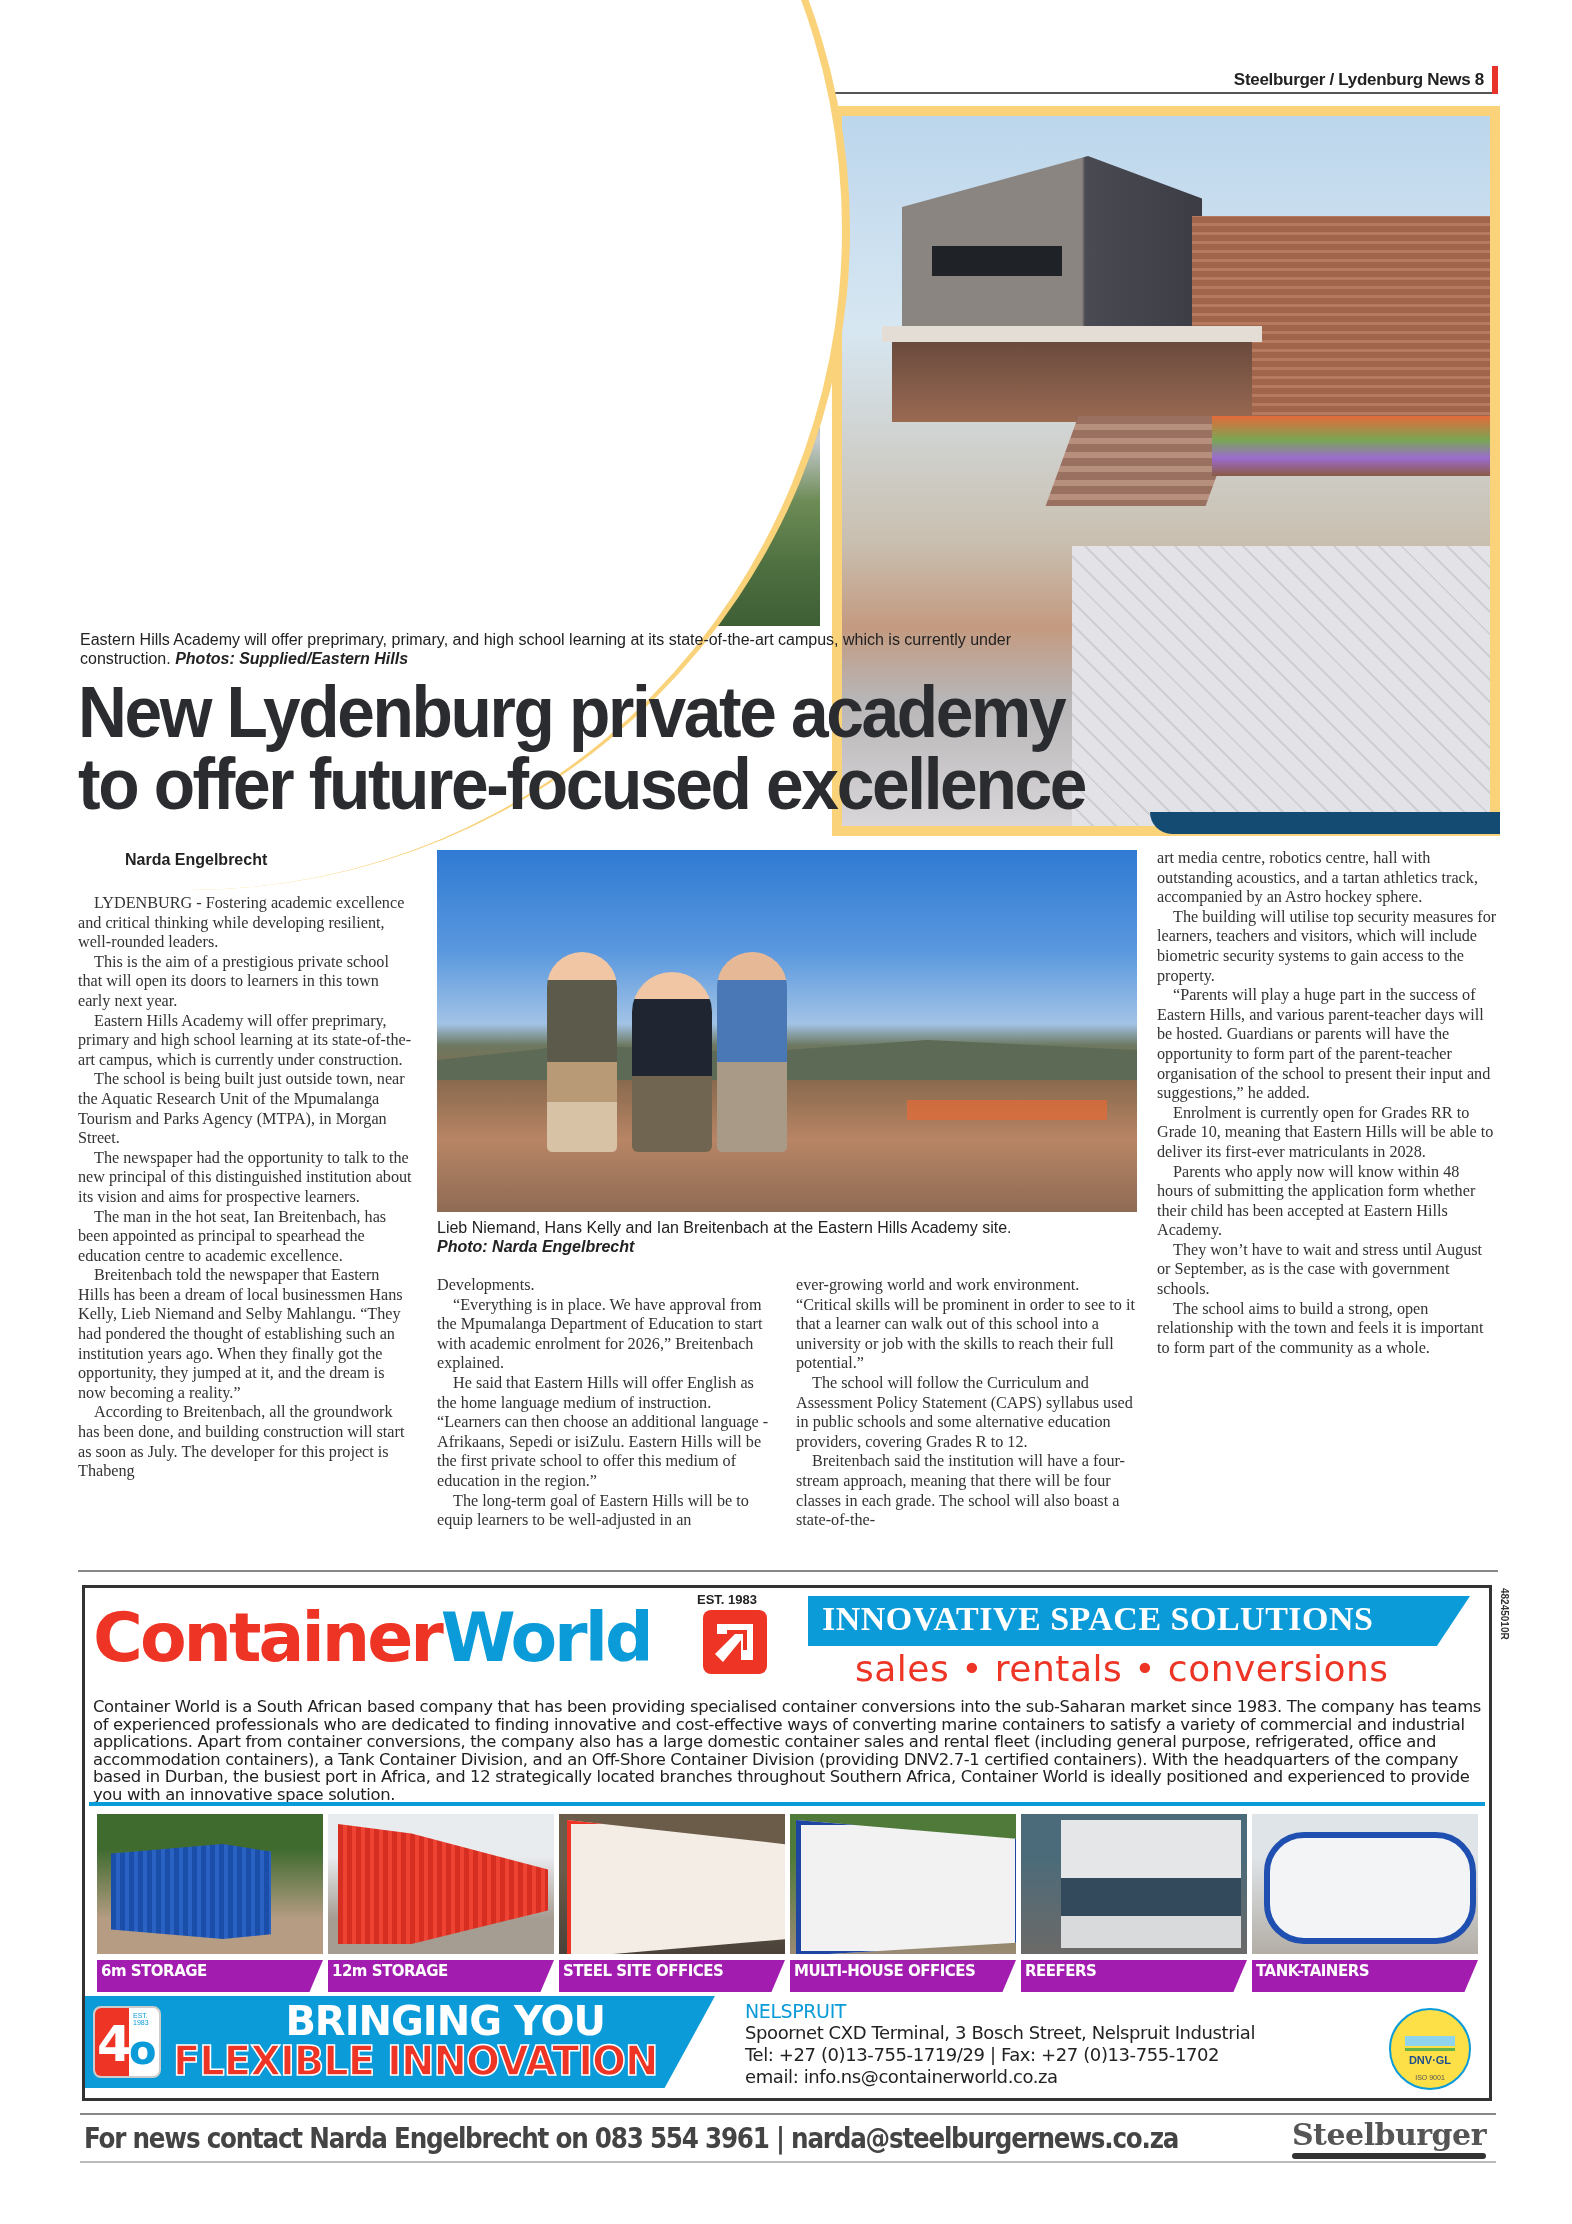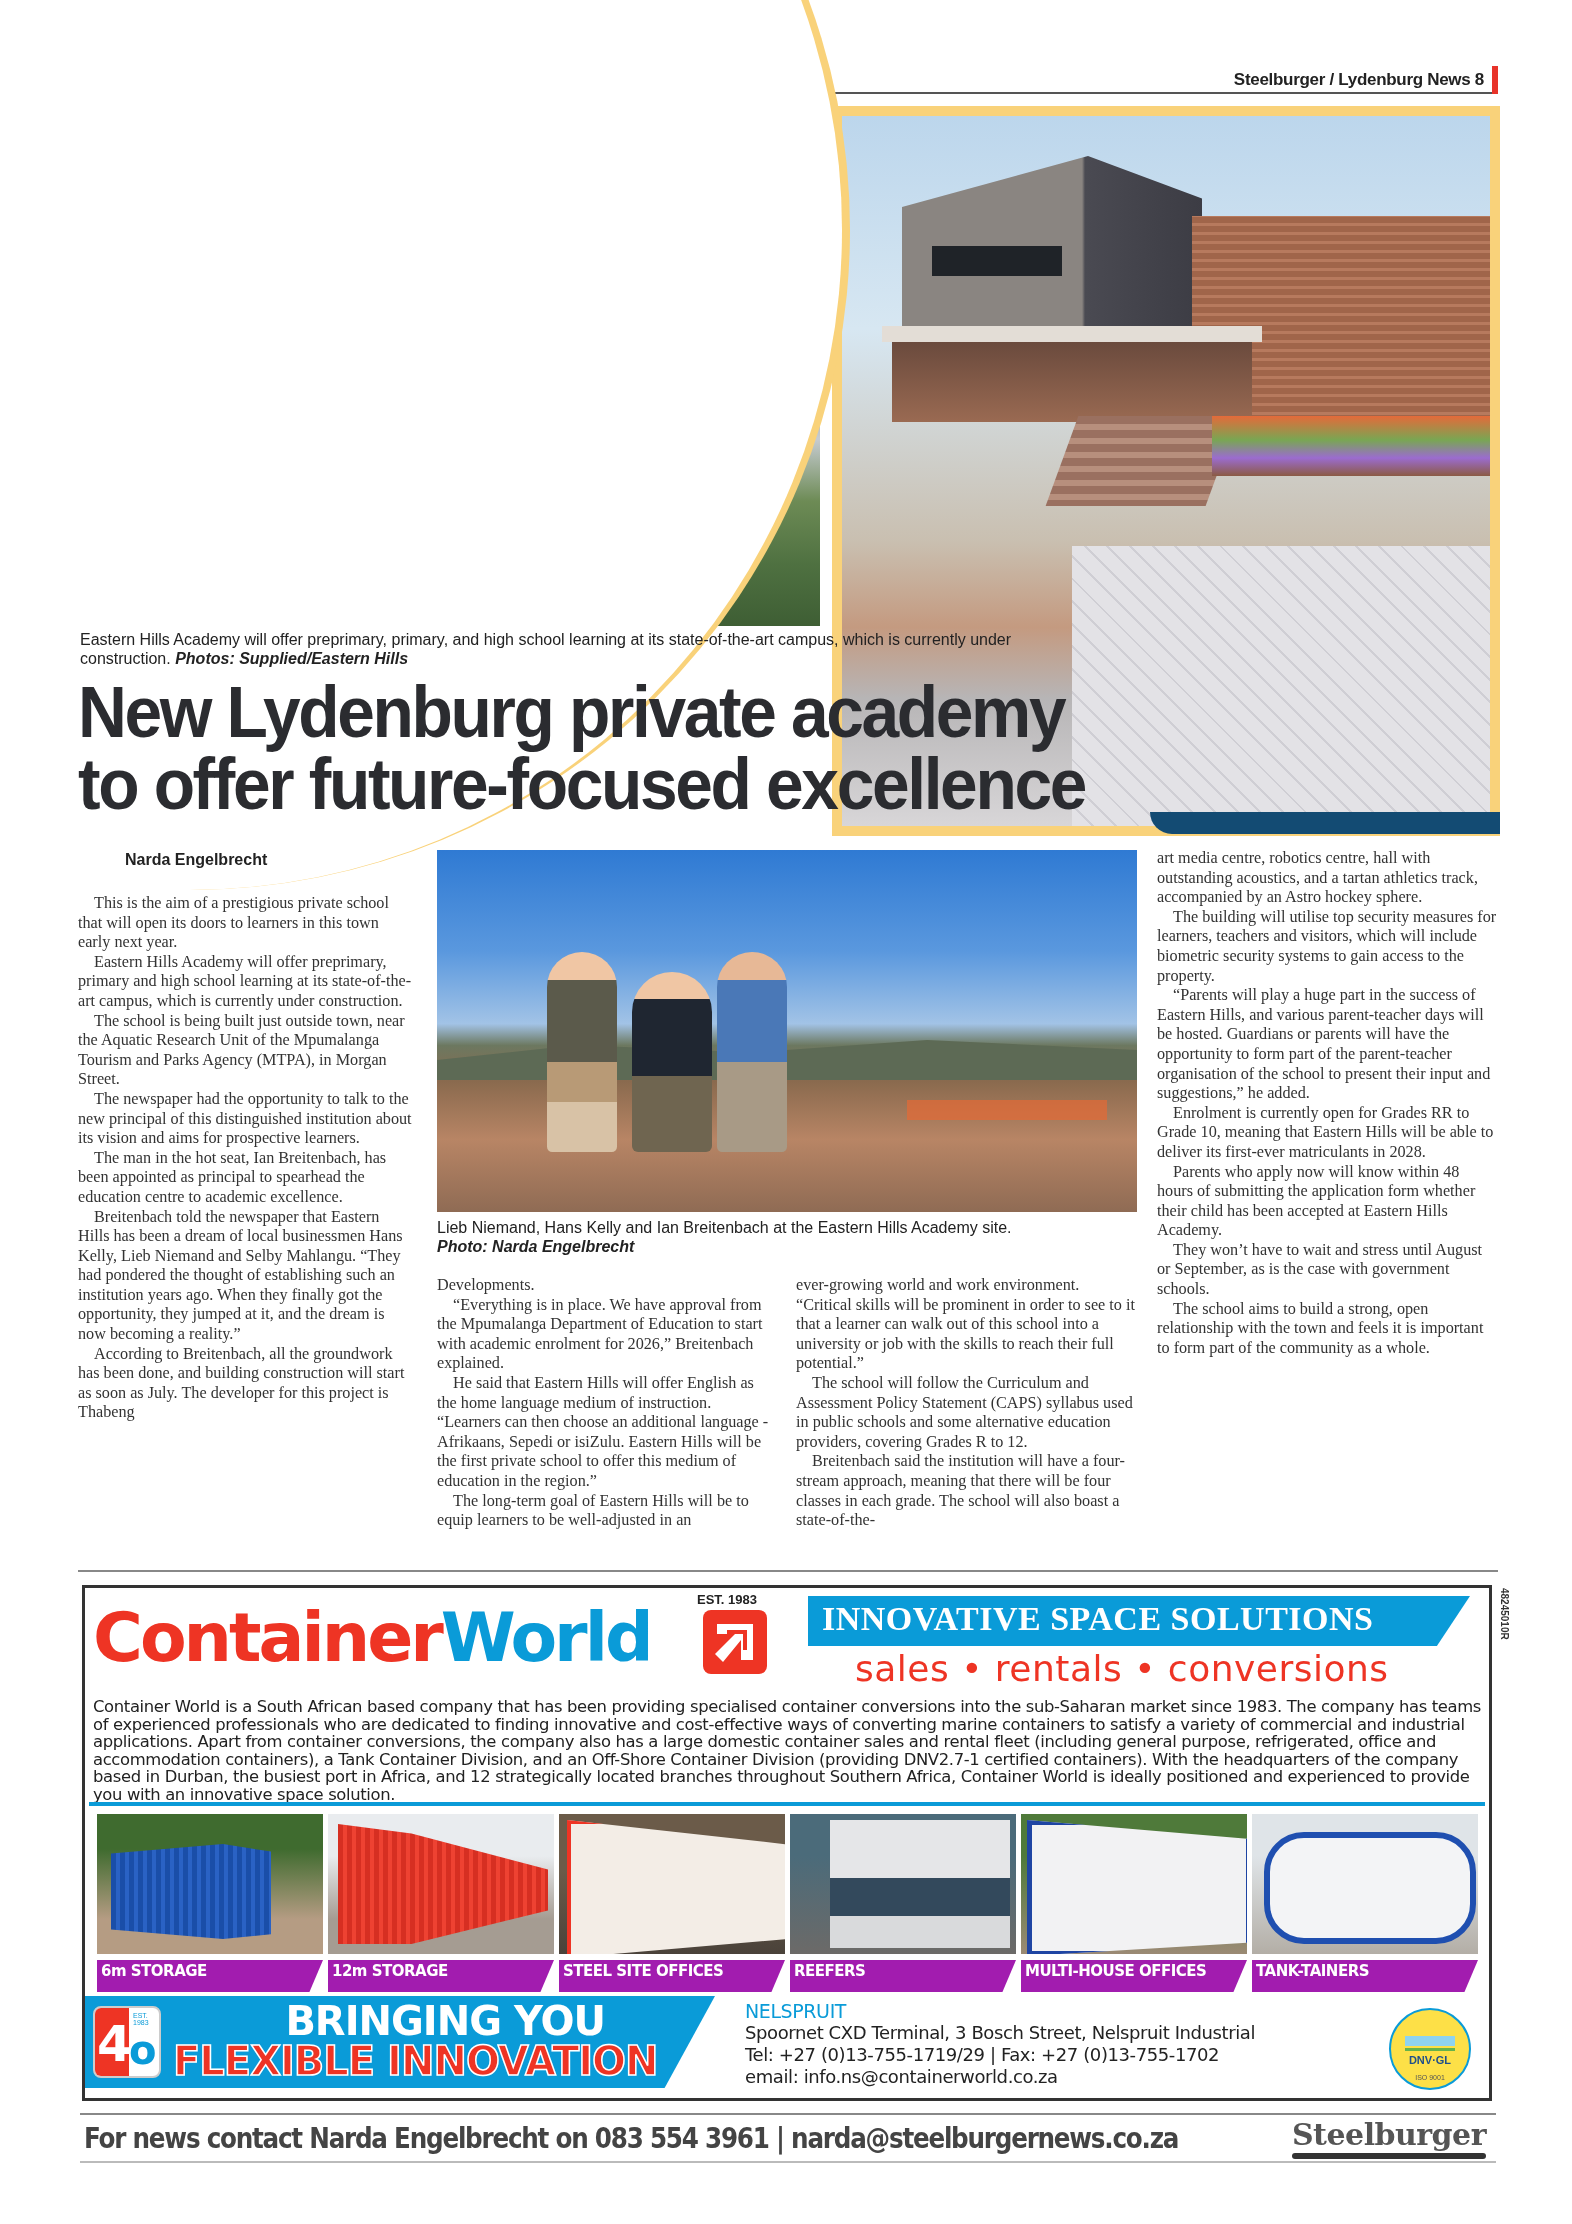--- a/index.html
+++ b/index.html
@@ -165,20 +165,21 @@
 
 <h1 class="headline">
   <span style="display:block">New Lydenburg private academy</span>
   <span style="display:block">to offer future-focused excellence</span>
 </h1>
 <div class="navy-band"></div>
 
 <div class="byline">Narda Engelbrecht</div>
 
 <div class="col col1">
+  <p>LYDENBURG - Fostering academic excellence and critical thinking while developing resilient, well-rounded leaders.</p>
   <p>This is the aim of a prestigious private school that will open its doors to learners in this town early next year.</p>
   <p>Eastern Hills Academy will offer preprimary, primary and high school learning at its state-of-the-art campus, which is currently under construction.</p>
   <p>The school is being built just outside town, near the Aquatic Research Unit of the Mpumalanga Tourism and Parks Agency (MTPA), in Morgan Street.</p>
   <p>The newspaper had the opportunity to talk to the new principal of this distinguished institution about its vision and aims for prospective learners.</p>
   <p>The man in the hot seat, Ian Breitenbach, has been appointed as principal to spearhead the education centre to academic excellence.</p>
   <p>Breitenbach told the newspaper that Eastern Hills has been a dream of local businessmen Hans Kelly, Lieb Niemand and Selby Mahlangu. “They had pondered the thought of establishing such an institution years ago. When they finally got the opportunity, they jumped at it, and the dream is now becoming a reality.”</p>
   <p>According to Breitenbach, all the groundwork has been done, and building construction will start as soon as July. The developer for this project is Thabeng</p>
 </div>
 
 <div class="photo-people">
@@ -244,26 +245,26 @@
     </div>
     <div class="product">
       <div class="img img-12m"></div>
       <div class="label">12m STORAGE</div>
     </div>
     <div class="product">
       <div class="img img-site"></div>
       <div class="label">STEEL SITE OFFICES</div>
     </div>
     <div class="product">
+      <div class="img img-multi"></div>
+      <div class="label">MULTI-HOUSE OFFICES</div>
+    </div>
+    <div class="product">
       <div class="img img-reefer"></div>
       <div class="label">REEFERS</div>
-    </div>
-    <div class="product">
-      <div class="img img-multi"></div>
-      <div class="label">MULTI-HOUSE OFFICES</div>
     </div>
     <div class="product">
       <div class="img img-tank"></div>
       <div class="label">TANK-TAINERS</div>
     </div>
   </div>
 
   <div class="bottom-banner">
     <div class="logo40">
       <div class="red"></div>

